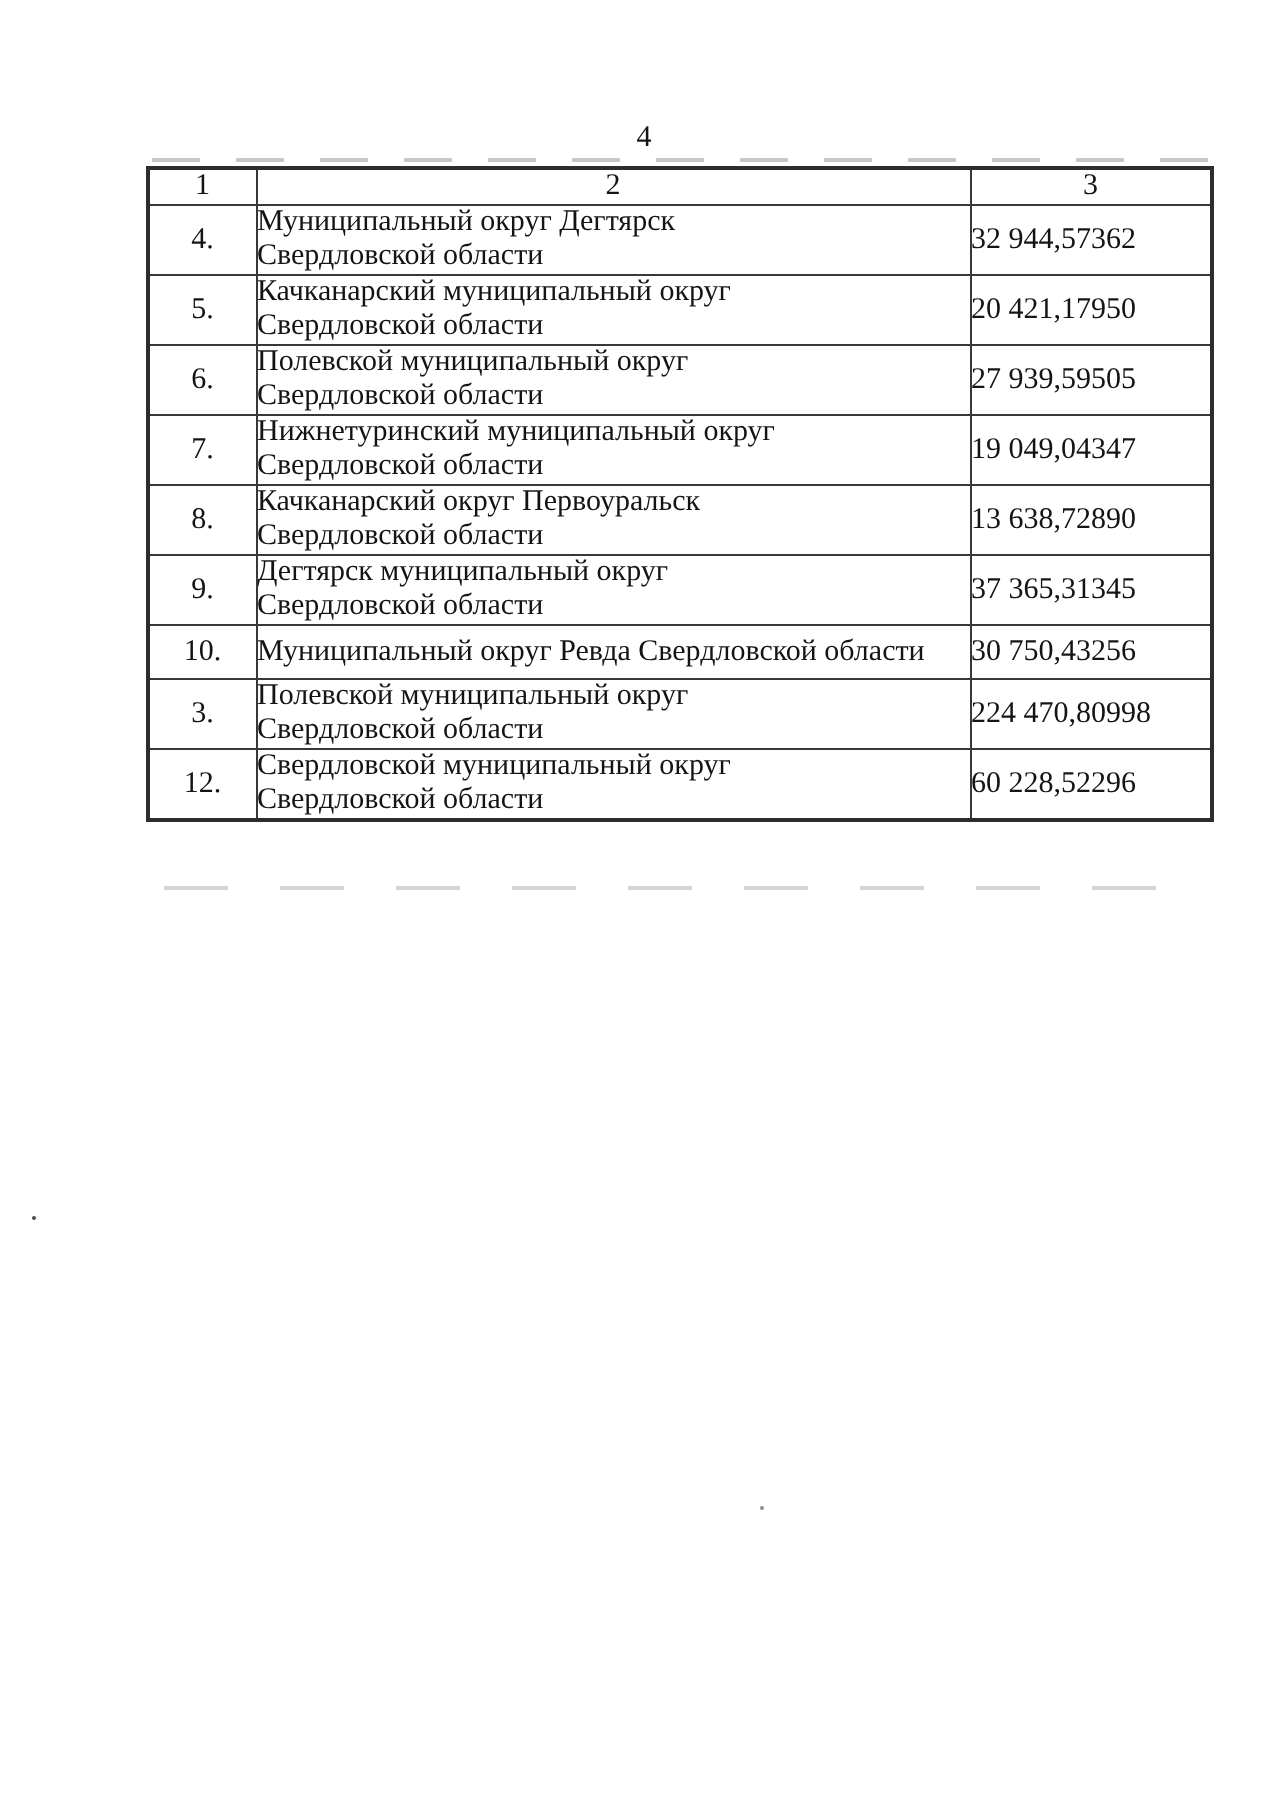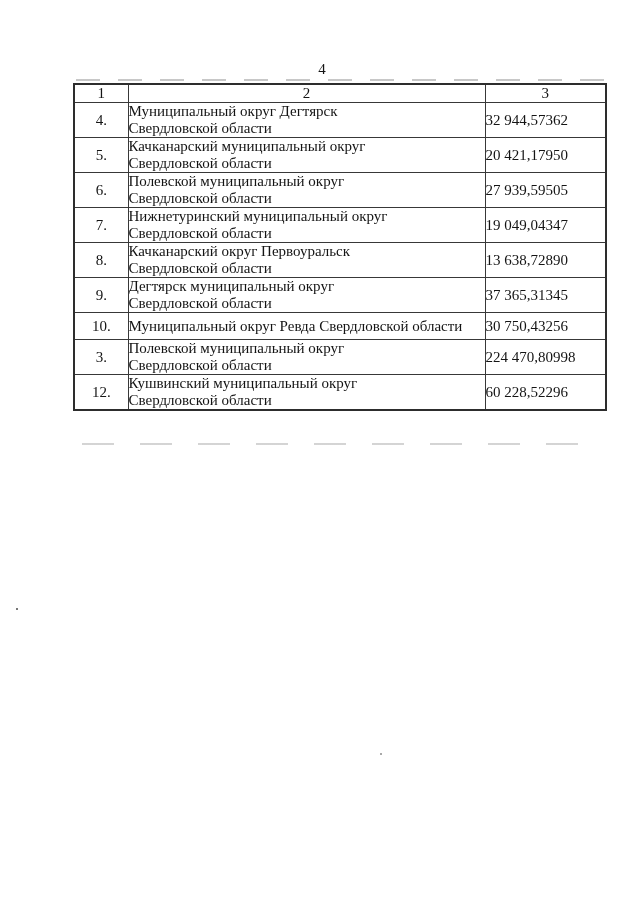--- a/index.html
+++ b/index.html
@@ -169,21 +169,21 @@
         <td class="c1">3.</td>
         <td class="c2">
           <div class="line">Полевской муниципальный округ</div>
           <div class="line">Свердловской области</div>
         </td>
         <td class="c3">224 470,80998</td>
       </tr>
       <tr class="h37">
         <td class="c1">12.</td>
         <td class="c2">
-          <div class="line">Кушвинский муниципальный округ</div>
+          <div class="line">Свердловской муниципальный округ</div>
           <div class="line">Свердловской области</div>
         </td>
         <td class="c3">60 228,52296</td>
       </tr>
     </tbody>
   </table>
 
   <div class="artifact artifact-bottom"></div>
 
   <div class="dot dot1"></div>

